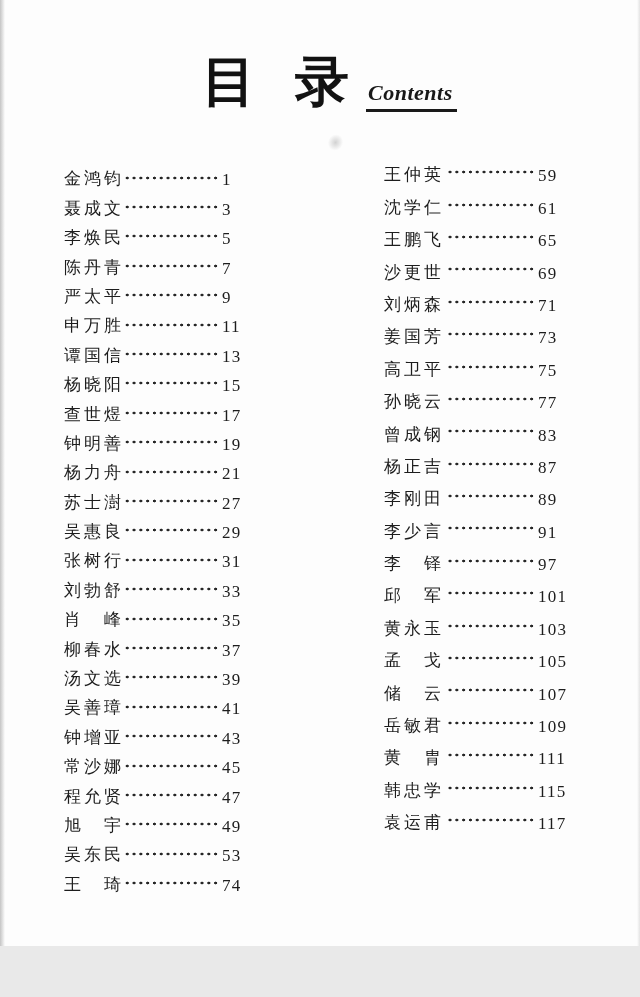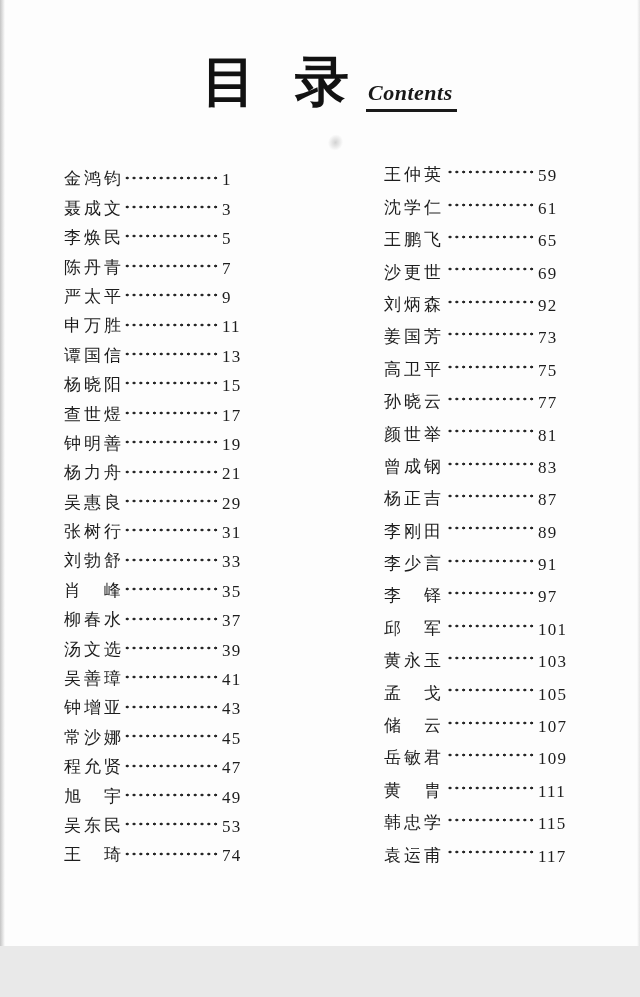--- a/index.html
+++ b/index.html
@@ -158,20 +158,25 @@
         <span class="pageno">19</span>
       </div>
 
       <div class="toc-row">
         <span class="name">杨力舟</span>
         <span class="leader"></span>
         <span class="pageno">21</span>
       </div>
 
 
+      <div class="toc-row">
+        <span class="name">苏士澍</span>
+        <span class="leader"></span>
+        <span class="pageno">27</span>
+      </div>
 
       <div class="toc-row">
         <span class="name">吴惠良</span>
         <span class="leader"></span>
         <span class="pageno">29</span>
       </div>
 
       <div class="toc-row">
         <span class="name">张树行</span>
         <span class="leader"></span>
@@ -267,21 +272,21 @@
 
       <div class="toc-row">
         <span class="name">沙更世</span>
         <span class="leader"></span>
         <span class="pageno">69</span>
       </div>
 
       <div class="toc-row">
         <span class="name">刘炳森</span>
         <span class="leader"></span>
-        <span class="pageno">92</span>
+        <span class="pageno">71</span>
       </div>
 
       <div class="toc-row">
         <span class="name">姜国芳</span>
         <span class="leader"></span>
         <span class="pageno">73</span>
       </div>
 
       <div class="toc-row">
         <span class="name">高卫平</span>
@@ -289,25 +294,20 @@
         <span class="pageno">75</span>
       </div>
 
       <div class="toc-row">
         <span class="name">孙晓云</span>
         <span class="leader"></span>
         <span class="pageno">77</span>
       </div>
 
 
-      <div class="toc-row">
-        <span class="name">颜世举</span>
-        <span class="leader"></span>
-        <span class="pageno">81</span>
-      </div>
 
       <div class="toc-row">
         <span class="name">曾成钢</span>
         <span class="leader"></span>
         <span class="pageno">83</span>
       </div>
 
       <div class="toc-row">
         <span class="name">杨正吉</span>
         <span class="leader"></span>

